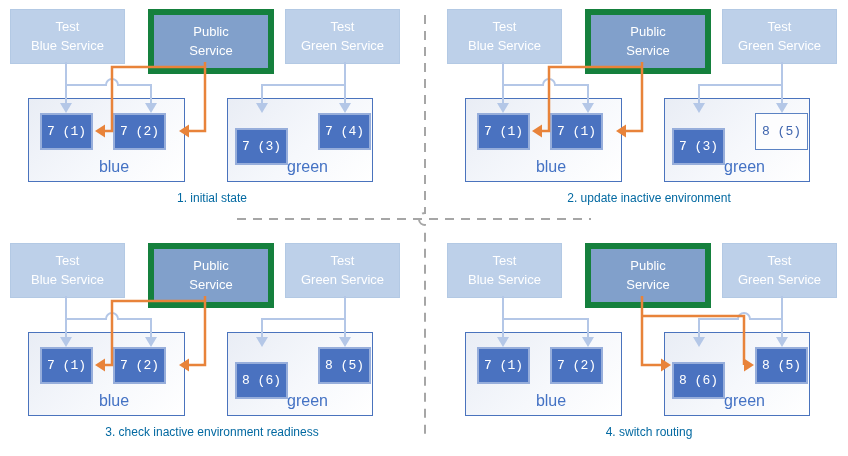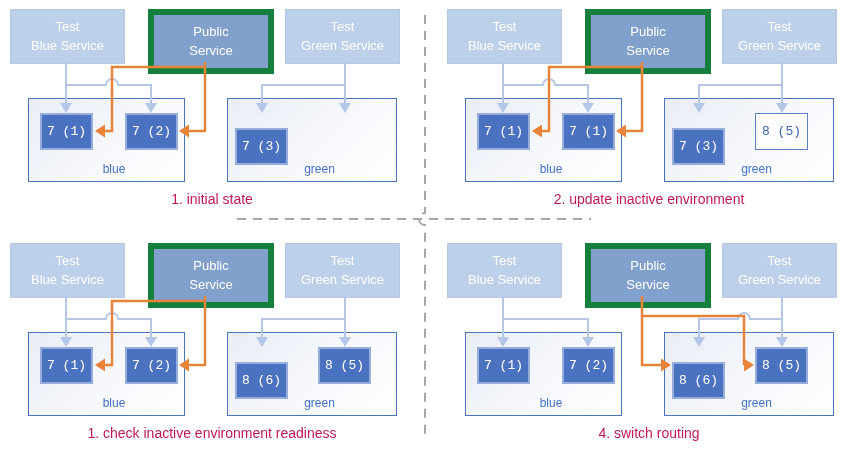--- a/index.html
+++ b/index.html
@@ -20,38 +20,38 @@
   .svc.s-blue   { left:10px;  width:113px; }
   .svc.s-public { left:148px; width:114px; }
   .svc.s-green  { left:285px; width:113px; }
 
   .env {
     position:absolute; top:98px; height:84px; box-sizing:border-box;
     border:1.5px solid #4a73bd;
     background:linear-gradient(135deg,#e9edf5 0%,#f6f8fc 55%,#ffffff 100%);
   }
   .env.e-blue  { left:28px;  width:157px; }
-  .env.e-green { left:227px; width:170px; }
+  .env.e-green { left:227px; width:146px; }
   .env-label {
     position:absolute; left:0; right:0; bottom:5px;
-    text-align:center; color:#4472c4; font-size:12px;margin-left:15px;
+    text-align:center; color:#4472c4; font-size:16px;margin-left:15px;
   }
 
   .pod {
     position:absolute; top:113px; width:53px; height:37px; box-sizing:border-box;
     display:flex; align-items:center; justify-content:center; font-size:13px;font-family:Liberation Mono, monospace;
   }
-  .pod.p1 { left:40px; } .pod.p2 { left:125px; }
+  .pod.p1 { left:40px; } .pod.p2 { left:113px; }
   .pod.p3 { left:235px;margin-top:15px; } .pod.p4 { left:318px; }
   .pod[data-variant="solid"]   { background:#4a72c0; border:2px solid #97aedb; color:#ffffff; }
   .pod[data-variant="outline"] { background:#fdfdfe; border:1px solid #5b82c3; color:#3f65ae; }
 
   .caption {
     position:absolute; top:191px; left:0; width:424px;
-    text-align:center; color:#be185d; font-size:14px;
+    text-align:center; color:#0369a1; font-size:12px;
   }
 
   .arrows, .divider { position:absolute; left:0; top:0; pointer-events:none; }
   .arrows { width:424px; height:228px; }
   .divider { width:848px; height:456px; }
 </style>
 </head>
 <body>
 
 <div class="stage">
@@ -76,20 +76,21 @@
     </div>
     <div class="env e-blue">
       <div class="env-label">blue</div>
     </div>
     <div class="env e-green">
       <div class="env-label">green</div>
     </div>
     <div class="pod p1" data-variant="solid">7 (1)</div>
     <div class="pod p2" data-variant="solid">7 (2)</div>
     <div class="pod p3" data-variant="solid">7 (3)</div>
+    <div class="pod p4" data-variant="solid">7 (4)</div>
     <svg class="arrows" viewBox="0 0 424 228">
       <g stroke="#b4c7e7" stroke-width="2" fill="none">
         <path d="M66,62 V104"></path>
         <path d="M66,85 H106 A6,6 0 0 1 118,85 H151 V104"></path>
         <path d="M345,62 V104"></path>
         <path d="M345,85 H262 V104"></path>
       </g>
       <g fill="#b4c7e7">
         <polygon points="66,113 60,103 72,103"></polygon>
         <polygon points="151,113 145,103 157,103"></polygon>
@@ -194,21 +195,21 @@
       </g>
       <g stroke="#e8833a" stroke-width="2.5" fill="none">
         <path d="M205,62 V131 H189"></path>
         <path d="M205,67 H112 V131 H105"></path>
       </g>
       <g fill="#e8833a">
         <polygon points="179,131 189,124.5 189,137.5"></polygon>
         <polygon points="95,131 105,124.5 105,137.5"></polygon>
       </g>
     </svg>
-    <div class="caption">1. check inactive environment readiness</div>
+    <div class="caption">3. check inactive environment readiness</div>
   </div>
 
   <div class="quadrant" style="left:437px;top:234px">
     <div class="svc light s-blue">
       <span>Test
 Blue Service</span>
     </div>
     <div class="svc dark s-public">
       <span>Public
 Service</span>

